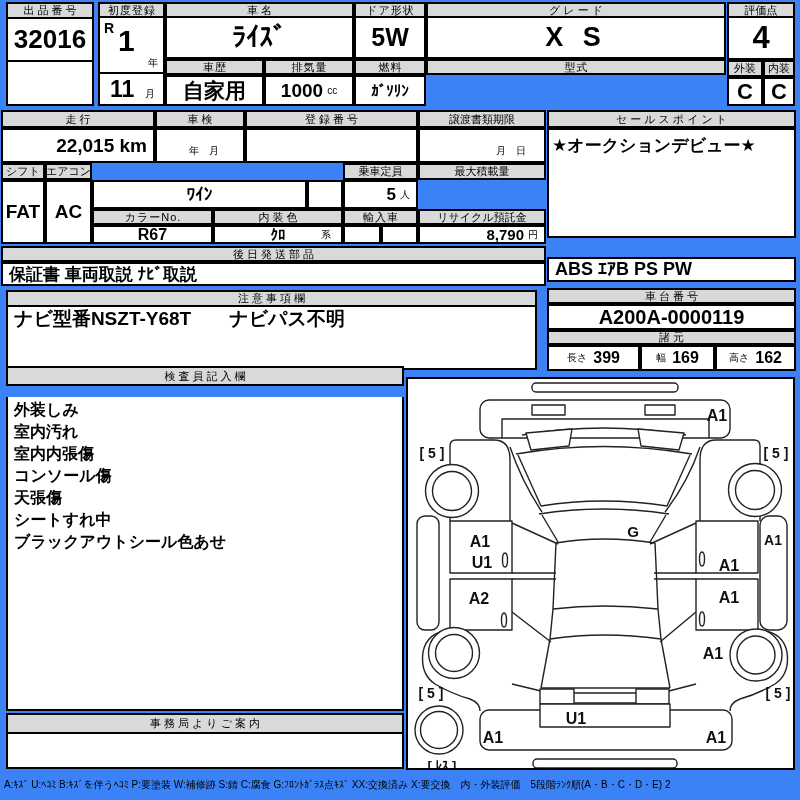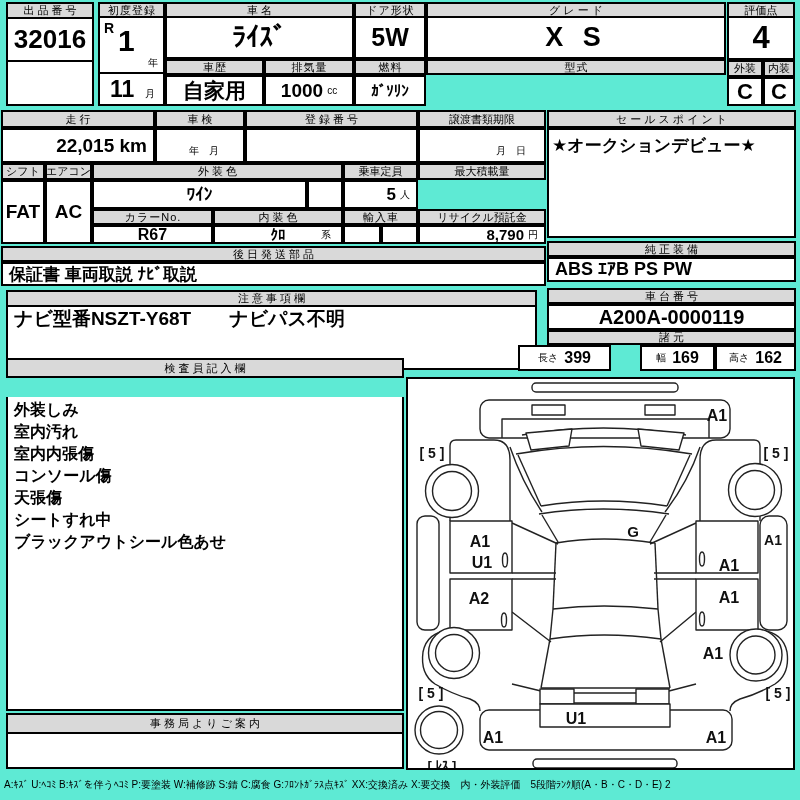--- a/index.html
+++ b/index.html
@@ -1,17 +1,17 @@
 <!DOCTYPE html>
 <html><head>
 <meta charset="utf-8">
 <style>
   html,body{margin:0;padding:0;background:#fff;}
   body{font-family:"Liberation Sans","DejaVu Sans",sans-serif;color:#000;}
-  #sheet{position:relative;width:800px;height:800px;background:#5eead4;overflow:hidden;}
+  #sheet{position:relative;width:800px;height:800px;background:#3b82f6;overflow:hidden;}
   .cell{position:absolute;box-sizing:border-box;border:2px solid #000;background:#fff;}
   .nb{border:none;}
   .hdr{background:#d9d9d9;display:flex;align-items:center;justify-content:center;
        font-size:11px;letter-spacing:3px;text-indent:3px;white-space:nowrap;overflow:hidden;}
   .hdr.ls1{letter-spacing:1px;text-indent:1px;}
   .hdr.ls0{letter-spacing:0;text-indent:0;}
   .val{display:flex;align-items:center;justify-content:center;font-weight:bold;white-space:nowrap;overflow:hidden;}
   .val.left{justify-content:flex-start;padding-left:6px;}
   .val.right{justify-content:flex-end;padding-right:6px;}
   .val.top{align-items:flex-start;}
@@ -77,21 +77,20 @@
   </div>
   <div class="cell hdr" style="left:245px;top:110px;width:173px;height:18px;">登録番号</div>
   <div class="cell" style="left:245px;top:128px;width:173px;height:35px;"></div>
   <div class="cell hdr ls0" style="left:418px;top:110px;width:128px;height:18px;">譲渡書類期限</div>
   <div class="cell" style="left:418px;top:128px;width:128px;height:35px;">
     <span class="nb" style="position:absolute;bottom:3px;right:18px;font-size:10px;">月　日</span>
   </div>
 
   <div class="cell hdr ls0" style="left:1px;top:163px;width:44px;height:17px;">シフト</div>
   <div class="cell hdr ls0" style="left:45px;top:163px;width:47px;height:17px;">エアコン</div>
-  <div class="cell hdr" style="left:92px;top:163px;width:251px;height:17px;">外装色</div>
   <div class="cell hdr ls0" style="left:343px;top:163px;width:75px;height:17px;">乗車定員</div>
   <div class="cell hdr ls0" style="left:418px;top:163px;width:128px;height:17px;">最大積載量</div>
 
   <div class="cell val" style="left:1px;top:180px;width:44px;height:64px;font-size:19px;">FAT</div>
   <div class="cell val" style="left:45px;top:180px;width:47px;height:64px;font-size:19px;">AC</div>
   <div class="cell val" style="left:92px;top:180px;width:215px;height:29px;font-size:17px;">ﾜｲﾝ</div>
   <div class="cell" style="left:307px;top:180px;width:36px;height:29px;"></div>
   <div class="cell val right" style="left:343px;top:180px;width:75px;height:29px;font-size:17px;">
     <span>5</span>
     <span class="unit">人</span>
@@ -118,41 +117,40 @@
   <div class="cell val left" style="left:1px;top:262px;width:545px;height:24px;font-size:17px;">保証書 車両取説 ﾅﾋﾞ取説</div>
 
   <div class="cell hdr" style="left:6px;top:290px;width:531px;height:17px;">注意事項欄</div>
   <div class="cell lines" style="left:6px;top:307px;width:531px;height:63px;border-top:none;">
     <div>ナビ型番NSZT-Y68T　　ナビパス不明</div>
   </div>
 
   <div class="cell hdr" style="left:547px;top:110px;width:249px;height:18px;">セールスポイント</div>
   <div class="cell val left top" style="left:547px;top:128px;width:249px;height:110px;font-size:17px;padding-top:4px;padding-left:3px;">★オークションデビュー★</div>
 
-  <div class="cell hdr" style="left:547px;top:241px;width:249px;height:16px;">純正装備</div>
   <div class="cell val left" style="left:547px;top:257px;width:249px;height:25px;font-size:18px;">ABS ｴｱB PS PW</div>
 
   <div class="cell hdr" style="left:547px;top:288px;width:249px;height:16px;">車台番号</div>
   <div class="cell val" style="left:547px;top:304px;width:249px;height:26px;font-size:20px;">A200A-0000119</div>
 
   <div class="cell hdr" style="left:547px;top:330px;width:249px;height:15px;">諸元</div>
-  <div class="cell val" style="left:518px;top:345px;width:93px;height:26px;font-size:16px;">
+  <div class="cell val" style="left:547px;top:345px;width:93px;height:26px;font-size:16px;">
     <span class="unit" style="margin:0 6px 0 0;">長さ</span>
     <span>399</span>
   </div>
   <div class="cell val" style="left:640px;top:345px;width:75px;height:26px;font-size:16px;">
     <span class="unit" style="margin:0 6px 0 0;">幅</span>
     <span>169</span>
   </div>
   <div class="cell val" style="left:715px;top:345px;width:81px;height:26px;font-size:16px;">
     <span class="unit" style="margin:0 6px 0 0;">高さ</span>
     <span>162</span>
   </div>
 
-  <div class="cell hdr" style="left:6px;top:358px;width:398px;height:20px;">検査員記入欄</div>
+  <div class="cell hdr" style="left:6px;top:366px;width:398px;height:20px;">検査員記入欄</div>
   <div class="cell lines" id="inspector-lines" style="left:6px;top:397px;width:398px;height:314px;border-top:none;">
     <div>外装しみ</div>
     <div>室内汚れ</div>
     <div>室内内張傷</div>
     <div>コンソール傷</div>
     <div>天張傷</div>
     <div>シートすれ中</div>
     <div>ブラックアウトシール色あせ</div>
   </div>
 

